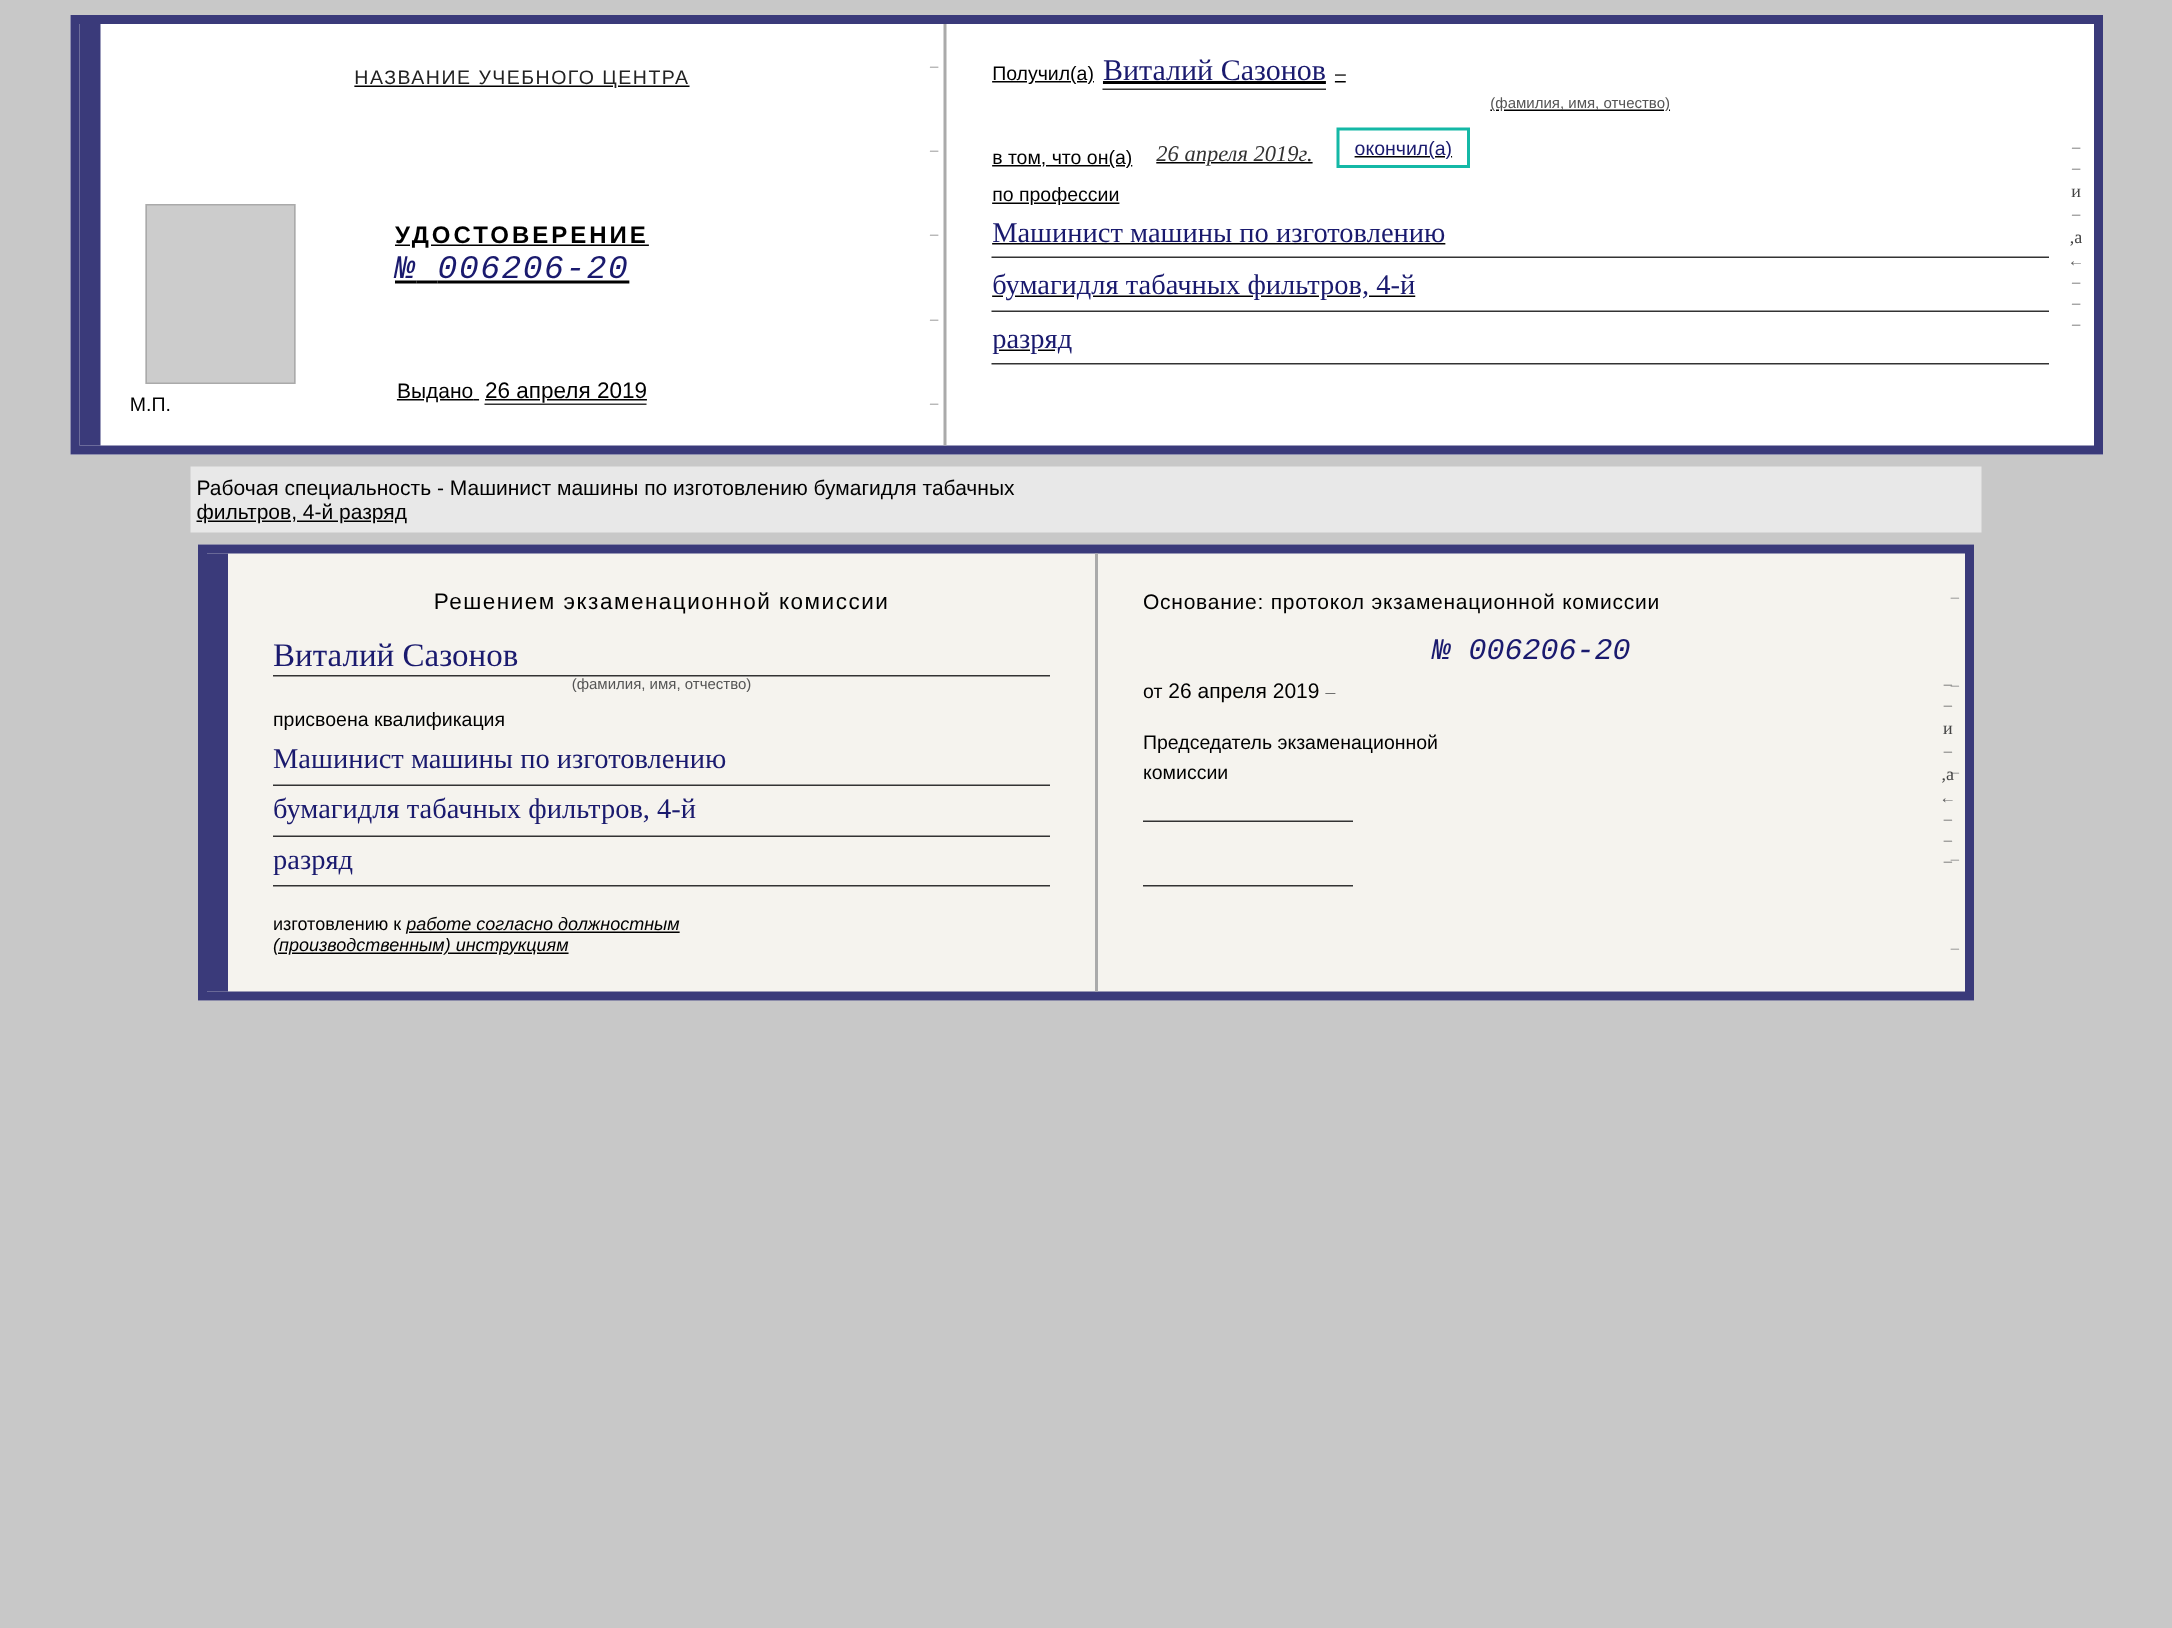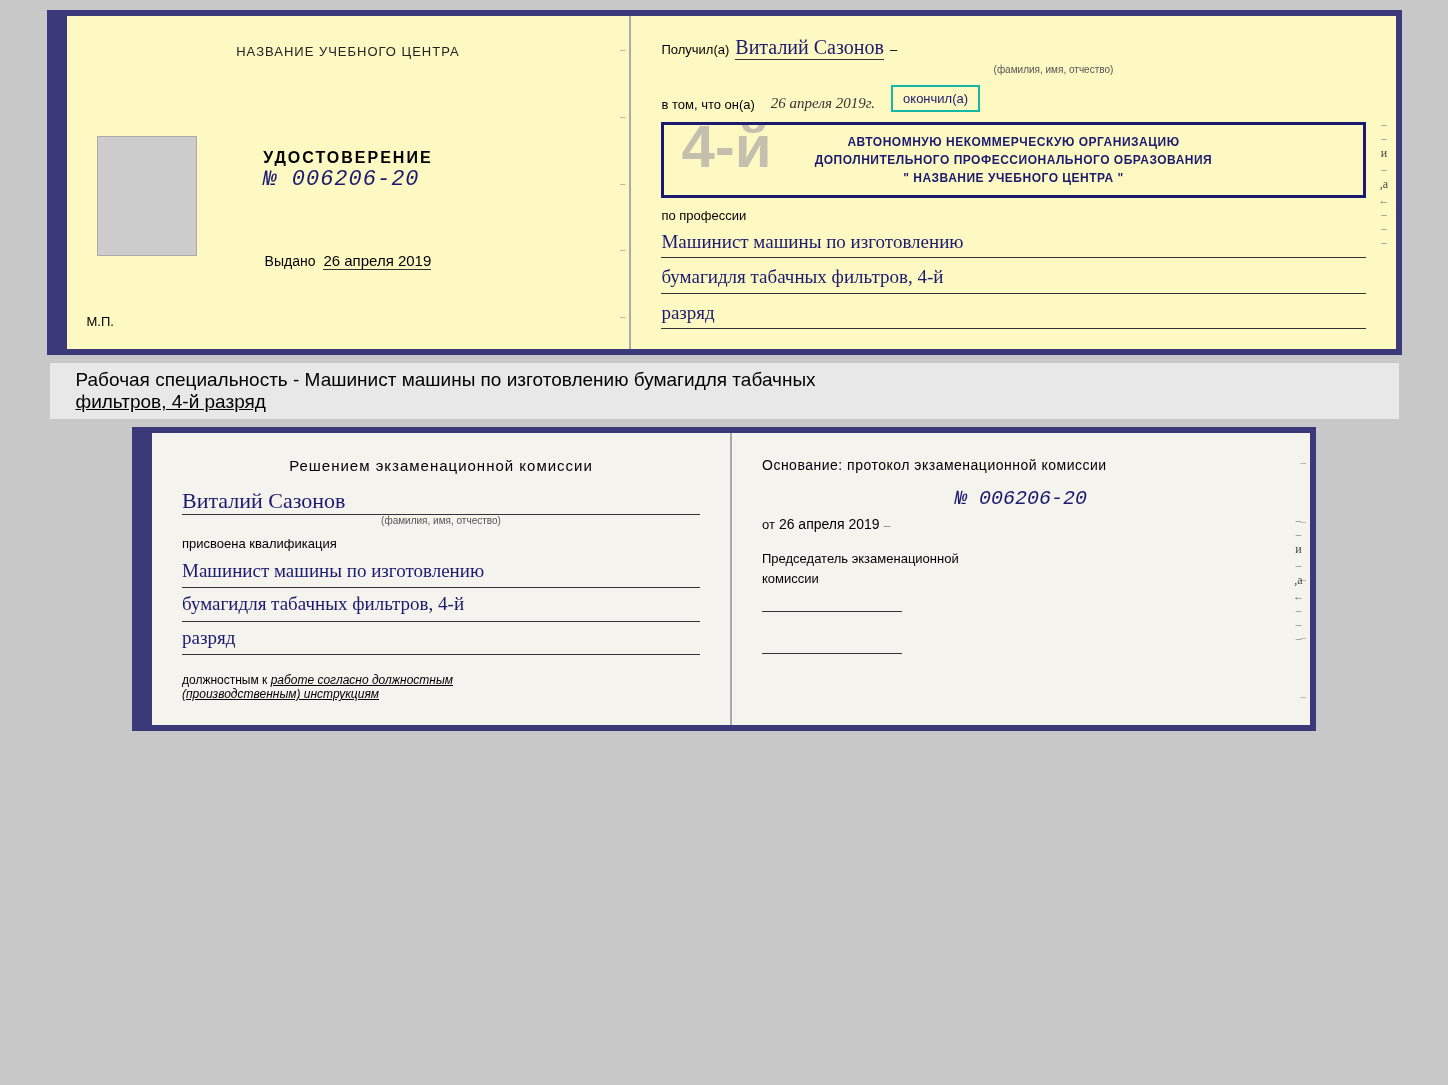--- a/index.html
+++ b/index.html
@@ -13,22 +13,23 @@
       align-items: center;
       padding: 10px;
       gap: 8px;
     }
 
     
     .booklet {
       display: flex;
       width: 1355px;
       border: 6px solid #3a3a7a;
-      background: #fef9c3;
+      background: #ffffff;
       position: relative;
+      text-decoration: underline;
     }
 
     .booklet-spine {
       width: 14px;
       background: #3a3a7a;
       flex-shrink: 0;
     }
 
     
     .left-page {
@@ -178,24 +179,24 @@
       color: #1a1a6e;
       font-size: 19px;
       border-bottom: 1px solid #333;
       display: block;
       margin-top: 4px;
       line-height: 1.6;
     }
 
     
     .middle-strip {
-      width: 1349px;
+      width: 1194px;
       background: #e8e8e8;
-      padding: 6px 26px;
-      font-size: 19px;
+      padding: 6px 4px;
+      font-size: 14px;
       font-family: Arial, sans-serif;
     }
 
     .middle-strip .underline-text {
       text-decoration: underline;
       color: #000000;
     }
 
     
     .bottom-booklet {
@@ -370,28 +371,20 @@
     <div style="padding-left:80px; margin-bottom:10px;">
       <span class="sub-label">(фамилия, имя, отчество)</span>
     </div>
 
     <div class="field-date-line">
       <span class="label-text">в том, что он(а)</span>
       <span class="date-handwritten">26 апреля 2019г.</span>
       <span class="okonchill-box">окончил(а)</span>
     </div>
 
-    <div style="position:relative; margin-bottom:8px;">
-      <div style="position:absolute; left:20px; top:-10px; font-size:60px; font-weight:bold; color:#1a1a6e; opacity:0.25; font-family:Arial,sans-serif; z-index:1;">4-й</div>
-      <div class="stamp-block" style="position:relative; z-index:2;">
-        <div class="stamp-text">АВТОНОМНУЮ НЕКОММЕРЧЕСКУЮ ОРГАНИЗАЦИЮ</div>
-        <div class="stamp-text">ДОПОЛНИТЕЛЬНОГО ПРОФЕССИОНАЛЬНОГО ОБРАЗОВАНИЯ</div>
-        <div class="stamp-text">" НАЗВАНИЕ УЧЕБНОГО ЦЕНТРА "</div>
-      </div>
-    </div>
 
     <div class="profession-label">по профессии</div>
     <span class="profession-handwritten">Машинист машины по изготовлению</span>
     <span class="profession-handwritten">бумагидля табачных фильтров, 4-й</span>
     <span class="profession-handwritten">разряд</span>
 
     <div style="position:absolute; right:6px; top:50%; transform:translateY(-50%); display:flex; flex-direction:column; gap:2px; align-items:center;">
       <span style="font-size:11px; color:#666;">–</span>
       <span style="font-size:11px; color:#666;">–</span>
       <span style="font-size:12px; color:#444;">и</span>
@@ -422,21 +415,21 @@
       <span class="name-sub">(фамилия, имя, отчество)</span>
     </div>
 
     <div class="assigned-label">присвоена квалификация</div>
 
     <span class="qualification-handwritten">Машинист машины по изготовлению</span>
     <span class="qualification-handwritten">бумагидля табачных фильтров, 4-й</span>
     <span class="qualification-handwritten">разряд</span>
 
     <div class="допуск-line">
-      <span>должностным к</span>
+      <span>изготовлению к</span>
       <span class="допуск-italic">работе согласно должностным</span>
       <br>
       <span class="допуск-italic">(производственным) инструкциям</span>
     </div>
 
     <div style="position:absolute; right:4px; top:0; bottom:0; display:flex; flex-direction:column; justify-content:space-around; align-items:center;">
       <span style="font-size:11px; color:#888;">–</span>
       <span style="font-size:11px; color:#888;">–</span>
       <span style="font-size:11px; color:#888;">–</span>
       <span style="font-size:11px; color:#888;">–</span>

